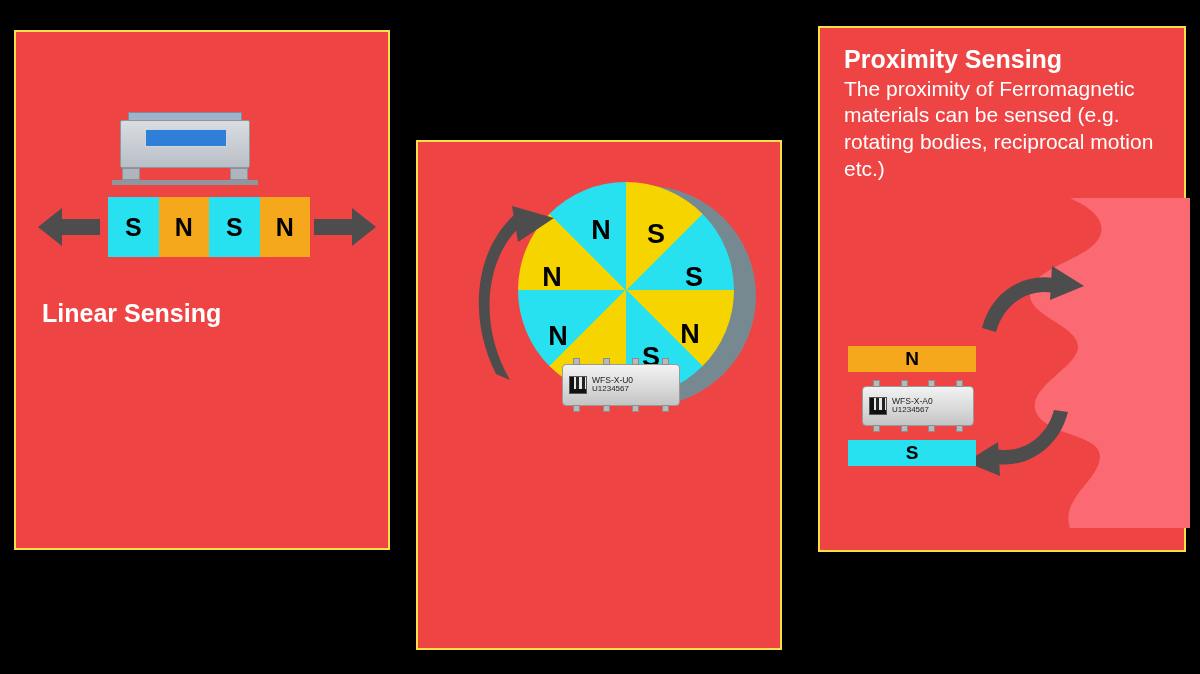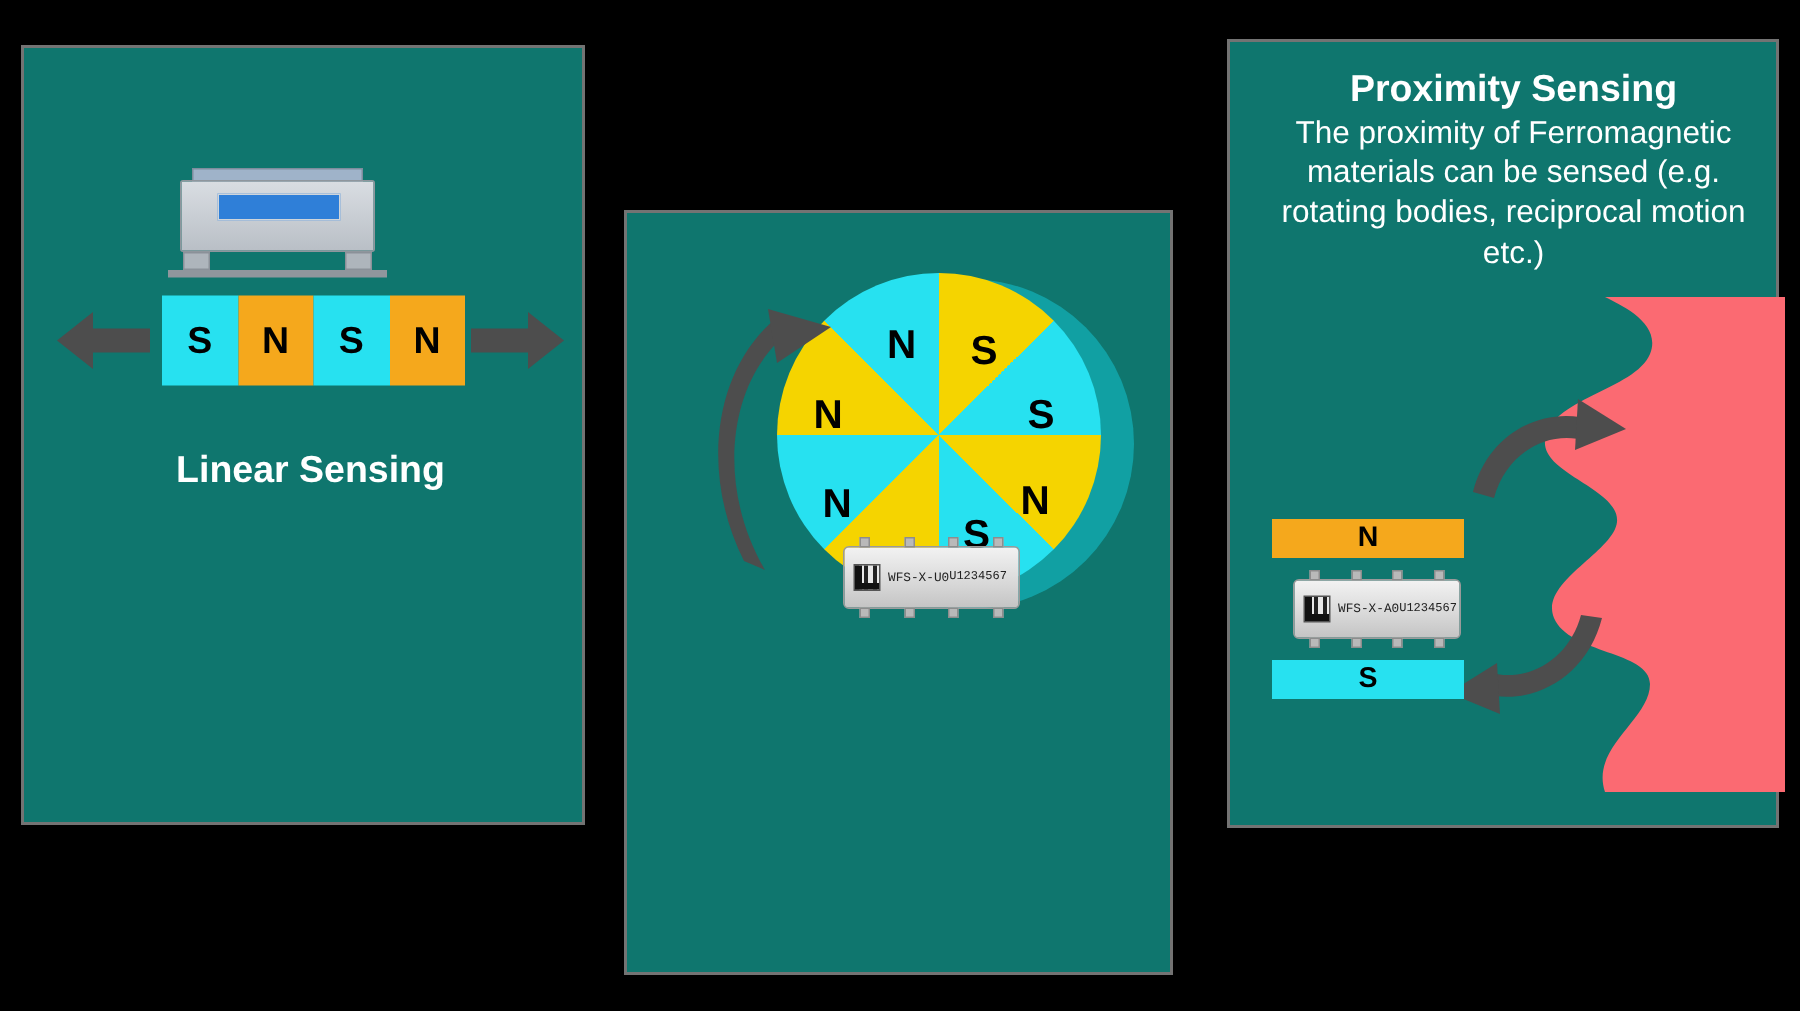--- a/index.html
+++ b/index.html
@@ -10,24 +10,23 @@
   body {
     width: 1200px;
     height: 674px;
     position: relative;
     overflow: hidden;
     font-family: "Liberation Sans", sans-serif;
     color: #ffffff;
   }
   .panel {
     position: absolute;
-    border: 2px solid #737373;
-    background: #0f766e;
-    box-sizing: border-box;
-    text-align: center;
+    border: 2px solid #fde047;
+    background: #ef4444;
+    box-sizing: border-box;
   }
   
   #panel-linear   { left: 14px;  top: 30px;  width: 376px; height: 520px; }
   #panel-rotary   { left: 416px; top: 140px; width: 366px; height: 510px; }
   #panel-proximity{ left: 818px; top: 26px;  width: 368px; height: 526px; }
 
   .panel-title {
     font-size: 25px;
     font-weight: bold;
     line-height: 1.1;
@@ -104,24 +103,24 @@
     background:
       linear-gradient(90deg, #111 0 28%, transparent 28% 100%),
       linear-gradient(0deg, #111 0 28%, transparent 28% 100%),
       repeating-linear-gradient(90deg, #222 0 3px, #e8e8e8 3px 6px);
     border: 1px solid #555;
     box-sizing: border-box;
     flex: 0 0 auto;
   }
   .sensor-labels {
     display: flex;
-    flex-direction: row;
+    flex-direction: column;
     justify-content: center;
     line-height: 1.05;
-    font-family: Liberation Mono, monospace;
+    font-family: Liberation Sans, sans-serif;
     color: #222;
   }
   .sensor-labels .l1 { font-size: 8.5px; }
   .sensor-labels .l2 { font-size: 8px; }
 
   
   .dev-body {
     position: absolute;
     left: 104px; top: 88px;
     width: 130px; height: 48px;

